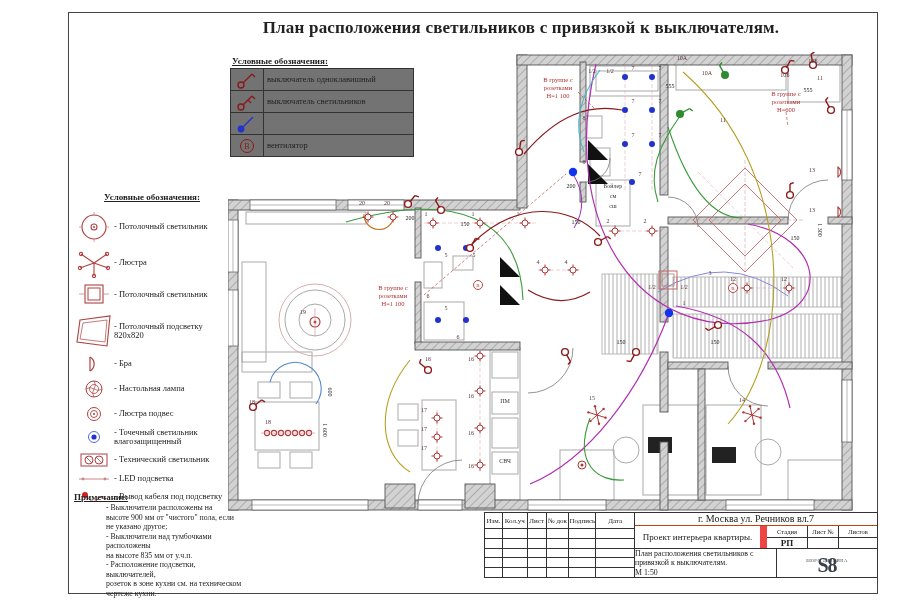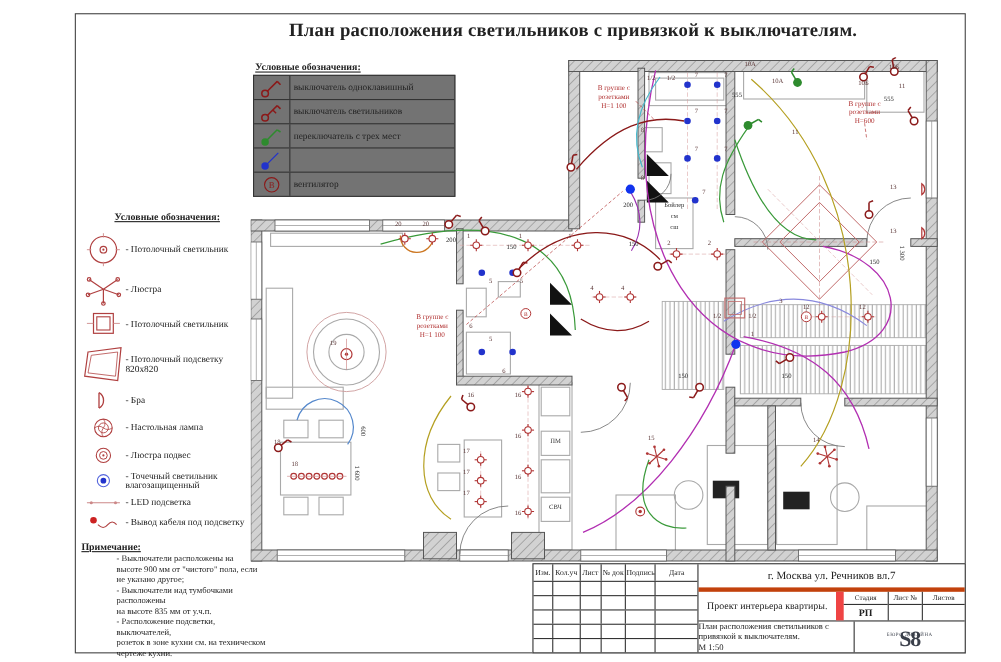--- a/index.html
+++ b/index.html
@@ -21,32 +21,32 @@
   .ll-item{display:flex;align-items:center;margin-bottom:4px;}
   .ll-icon{flex:0 0 40px;display:flex;align-items:center;justify-content:center;}
   .ll-label{font-size:8.5px;line-height:1.1;}
   
   #notes{position:absolute;left:74px;top:492px;width:172px;z-index:5;}
   #notes .notes-header{font-size:9px;font-weight:bold;text-decoration:underline;margin-bottom:1px;}
   .note-line{font-size:7.8px;line-height:1.22;margin-left:32px;}
   
   #plan{position:absolute;left:228px;top:52px;z-index:1;}
   
-  #titleblock{position:absolute;left:484px;top:512px;width:394px;height:82px;border:1.2px solid #333;
+  #titleblock{position:absolute;left:484px;top:512px;width:394px;height:66px;border:1.2px solid #333;
               box-sizing:border-box;display:flex;font-size:8px;background:#fff;z-index:6;}
   .tb-left{width:150px;border-right:1px solid #333;display:flex;flex-direction:column;box-sizing:border-box;}
   .tb-cols{display:flex;border-bottom:1px solid #333;height:15px;}
   .tb-col{border-right:1px solid #333;font-size:7px;display:flex;align-items:center;justify-content:center;box-sizing:border-box;}
   .tb-col:last-child{border-right:none;}
   .tb-empty-row{display:flex;flex:1;border-bottom:1px solid #333;}
   .tb-empty-row:last-child{border-bottom:none;}
   .tb-empty-row span{border-right:1px solid #333;box-sizing:border-box;display:block;height:100%;}
   .tb-empty-row span:last-child{border-right:none;}
   .tb-right{flex:1;display:flex;flex-direction:column;}
-  .tb-address{height:21px;border-bottom:4px solid #c2410c;display:flex;align-items:center;justify-content:center;font-size:10px;}
+  .tb-address{height:21px;border-bottom:1px solid #c2410c;display:flex;align-items:center;justify-content:center;font-size:10px;}
   .tb-mid{height:26px;border-bottom:1px solid #333;display:flex;}
   .tb-project{flex:1;display:flex;align-items:center;justify-content:center;font-size:9px;border-right:7px solid #ef4444;}
   .tb-stage{width:40px;border-right:1px solid #333;display:flex;flex-direction:column;}
   .tb-sheetno{width:30px;border-right:1px solid #333;display:flex;flex-direction:column;}
   .tb-sheets{width:38px;display:flex;flex-direction:column;}
   .tb-mini-h{height:11px;border-bottom:1px solid #333;font-size:6.5px;display:flex;align-items:center;justify-content:center;}
   .tb-mini-v{flex:1;display:flex;align-items:center;justify-content:center;font-size:9px;font-weight:bold;}
   .tb-bottom{flex:1;display:flex;}
   .tb-doc{width:141px;border-right:1px solid #333;display:flex;flex-direction:column;align-items:flex-start;justify-content:center;font-size:7.8px;line-height:1.2;text-align:center;}
   .tb-logo{flex:1;display:flex;flex-direction:column;align-items:center;justify-content:center;position:relative;}
@@ -80,30 +80,20 @@
               <line x1="7" y1="13" x2="16" y2="4" stroke="#8b1a1a" stroke-width="1.4"></line>
               <line x1="16" y1="4" x2="19" y2="7" stroke="#8b1a1a" stroke-width="1.4"></line>
               <line x1="12" y1="8" x2="15" y2="11" stroke="#8b1a1a" stroke-width="1.4"></line>
             </svg>
           </div>
           <div class="lt-label">выключатель светильников</div>
         </div>
         <div class="lt-row">
           <div class="lt-icon">
             <svg width="22" height="20" viewBox="0 0 22 20">
-              <circle cx="5" cy="15" r="3.4" fill="#2e8b2e"></circle>
-              <line x1="7" y1="13" x2="16" y2="4" stroke="#2e8b2e" stroke-width="1.4"></line>
-              <line x1="16" y1="4" x2="19" y2="6" stroke="#2e8b2e" stroke-width="1.4"></line>
-            </svg>
-          </div>
-          <div class="lt-label">переключатель с трех мест</div>
-        </div>
-        <div class="lt-row">
-          <div class="lt-icon">
-            <svg width="22" height="20" viewBox="0 0 22 20">
               <circle cx="5" cy="15" r="3.4" fill="#2233cc"></circle>
               <line x1="7" y1="13" x2="17" y2="3" stroke="#2233cc" stroke-width="1.2"></line>
             </svg>
           </div>
         </div>
         <div class="lt-row">
           <div class="lt-icon">
             <svg width="20" height="20" viewBox="0 0 20 20">
               <circle cx="10" cy="10" r="6.5" fill="none" stroke="#8b1a1a" stroke-width="1"></circle>
               <text x="10" y="13" text-anchor="middle" font-size="8" fill="#8b1a1a" font-family="Liberation Serif,serif">В</text>
@@ -201,20 +191,32 @@
           <div class="ll-label">- Люстра подвес</div>
         </div>
         <div class="ll-item">
           <div class="ll-icon">
             <svg width="20" height="18" viewBox="0 0 20 18">
               <circle cx="10" cy="9" r="5.5" fill="none" stroke="#5566dd" stroke-width="1"></circle>
               <circle cx="10" cy="9" r="2.6" fill="#2233cc"></circle>
             </svg>
           </div>
           <div class="ll-label">- Точечный светильник влагозащищенный</div>
+        </div>
+        <div class="ll-item">
+          <div class="ll-icon">
+            <svg width="30" height="18" viewBox="0 0 30 18">
+              <rect x="2" y="3" width="26" height="12" fill="none" stroke="#b04040" stroke-width="1"></rect>
+              <circle cx="10" cy="9" r="4" fill="none" stroke="#b04040" stroke-width="1"></circle>
+              <circle cx="20" cy="9" r="4" fill="none" stroke="#b04040" stroke-width="1"></circle>
+              <line x1="7" y1="6" x2="13" y2="12" stroke="#b04040" stroke-width="0.8"></line>
+              <line x1="17" y1="6" x2="23" y2="12" stroke="#b04040" stroke-width="0.8"></line>
+            </svg>
+          </div>
+          <div class="ll-label">- Технический светильник</div>
         </div>
         <div class="ll-item">
           <div class="ll-icon">
             <svg width="34" height="12" viewBox="0 0 34 12">
               <line x1="2" y1="6" x2="32" y2="6" stroke="#cc8888" stroke-width="1"></line>
               <circle cx="6" cy="6" r="1.4" fill="#cc8888"></circle>
               <circle cx="28" cy="6" r="1.4" fill="#cc8888"></circle>
             </svg>
           </div>
           <div class="ll-label">- LED подсветка</div>

